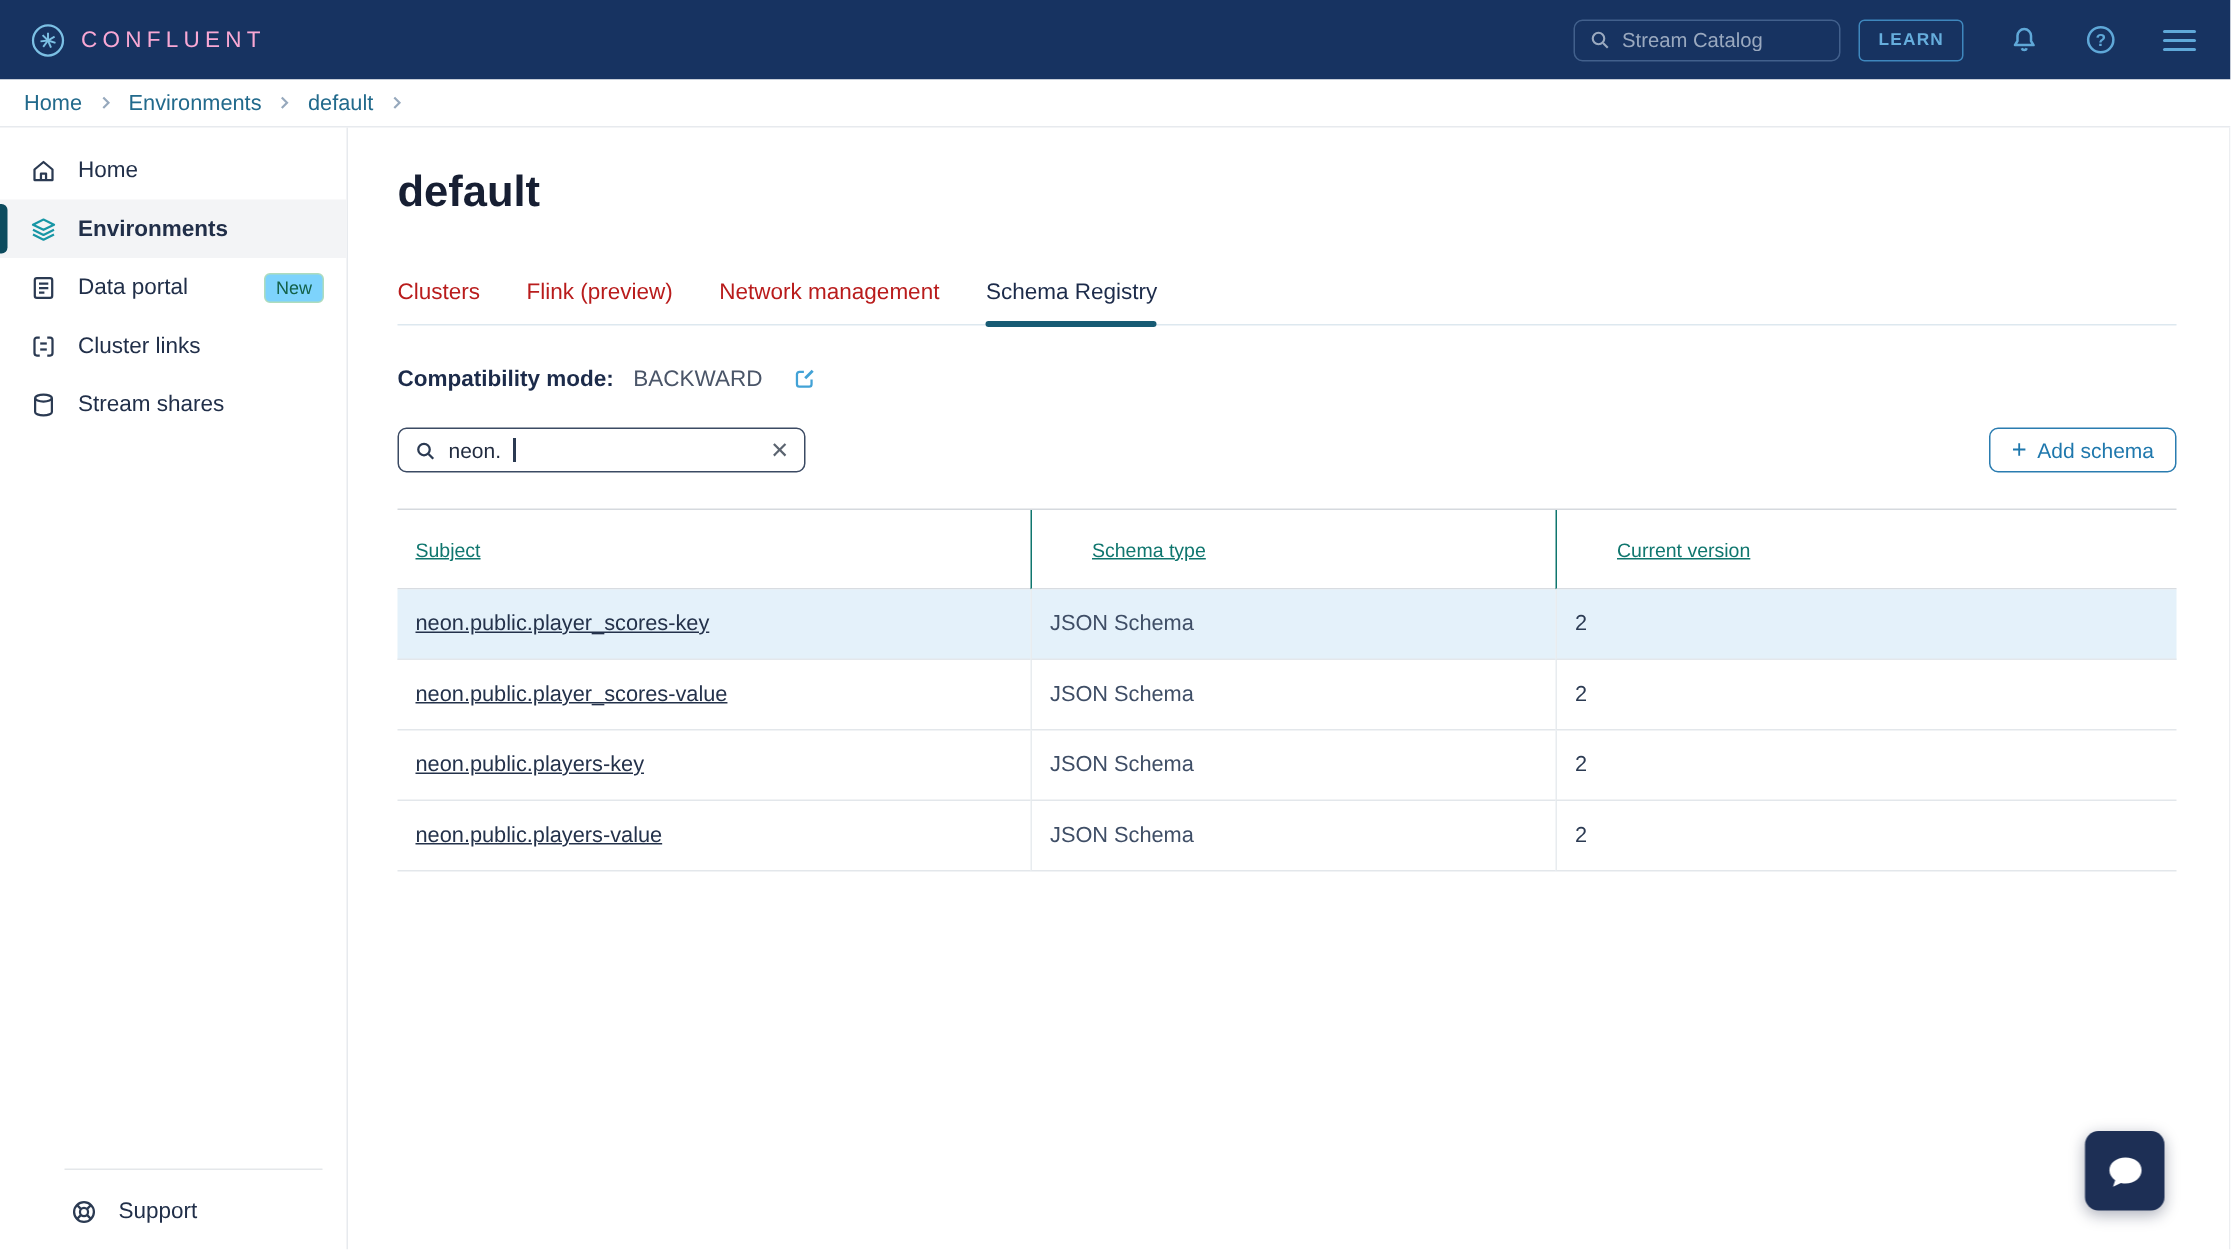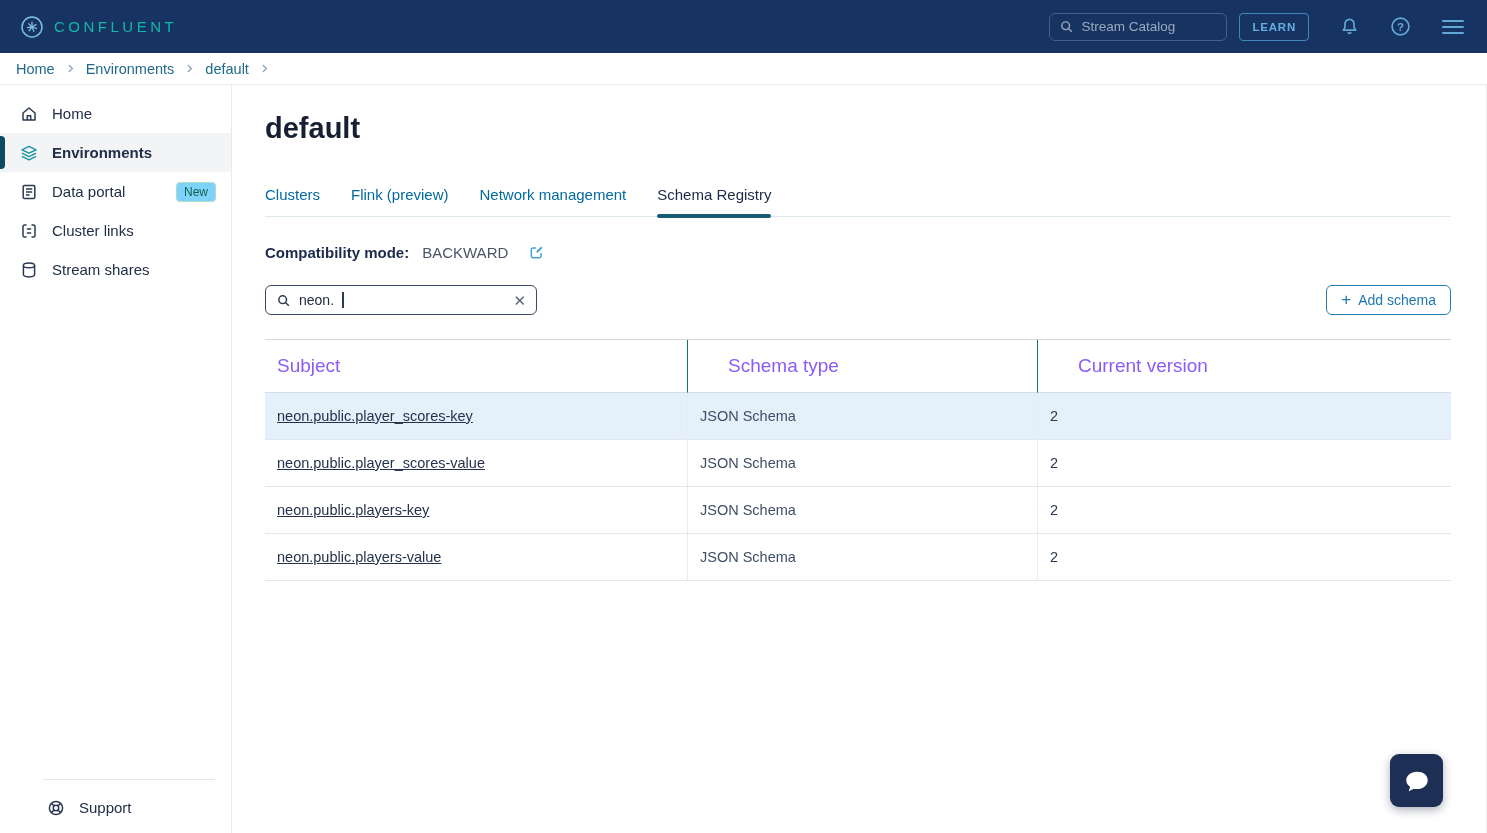--- a/index.html
+++ b/index.html
@@ -4,21 +4,21 @@
 <style>
   * { margin:0; padding:0; box-sizing:border-box; }
   html,body { width:1487px; height:833px; overflow:hidden; background:#fff;
               font-family:"Liberation Sans", sans-serif; }
   .app { width:1487px; height:833px; display:flex; flex-direction:column; }
 
   
   .topnav { height:53px; background:#173361; display:flex; align-items:center;
             padding:0 22px 0 20px; flex:0 0 auto; }
   .brand { display:flex; align-items:center; gap:10px; color:#7cc0e4; }
-  .brand-text { font-size:15px; letter-spacing:3.5px; font-weight:500; color:#14b8a6; }
+  .brand-text { font-size:15px; letter-spacing:3.5px; font-weight:500; color:#f9a8d4; }
   .nav-right { margin-left:auto; display:flex; align-items:center; }
   .nav-search { width:178px; height:28px; border:1px solid #42608c; border-radius:6px;
                 background:transparent; display:flex; align-items:center; padding:0 9px; gap:7px; }
   .nav-search input { border:none; outline:none; background:transparent; width:100%;
                       font-size:13.5px; color:#dbe4ef; font-family:"Liberation Sans",sans-serif; }
   .nav-search input::placeholder { color:#9aa9bf; }
   .learn-btn { margin-left:12px; height:28px; padding:0 12px; display:flex; align-items:center;
                border:1px solid #3f87bd; border-radius:4px; color:#66aedd; font-size:11.5px;
                font-weight:700; letter-spacing:0.8px; background:transparent; cursor:pointer; }
   .nav-icon { margin-left:30px; color:#5fa8d8; display:flex; align-items:center; cursor:pointer; }
@@ -44,21 +44,21 @@
                border:1px solid #aedcbd; border-radius:4px; padding:2px 7px; }
   .side-bottom { margin-top:auto;padding-left:27px; }
   .side-divider { border-top:1px solid #e4e7ea; margin:0 16px 8px 16px; }
   .support-item { margin-bottom:6px; }
 
   
   .main { flex:1; min-width:0; padding:0 35px 0 33px; border-right:1px solid #eceef1; }
   .page-title { font-size:29px; font-weight:700; color:#171f33; margin-top:27px; }
 
   .tabs { display:flex; gap:31px; margin-top:41px; border-bottom:1px solid #dde8ef; }
-  .tab { font-size:15px; color:#0369a1; padding-bottom:13px; position:relative; cursor:pointer; }
+  .tab { font-size:15px; color:#b91c1c; padding-bottom:13px; position:relative; cursor:pointer; }
   .tab.active { color:#1c2b4a; font-weight:400; }
   .tab.active::after { content:""; position:absolute; left:0; right:0; bottom:-2px;
                        height:4px; background:#175b74; border-radius:2px; }
 
   .compat { margin-top:27px; display:flex; gap:13px; font-size:15px; }
   .compat-label { font-weight:700; color:#1c2b4a; }
   .compat-value { color:#4a5568; }
   .compat-edit { margin-left:7px; color:#42a2d6; display:flex; align-items:center; cursor:pointer; }
 
   .toolbar { margin-top:24px; display:flex; align-items:center; justify-content:space-between; }
@@ -69,21 +69,21 @@
   .clear-x { margin-left:auto; color:#5b6470; font-size:15px; line-height:1; cursor:pointer; }
   .add-btn { height:30px; padding:0 14px; display:flex; align-items:center; gap:7px;
              border:1px solid #2a7cb0; border-radius:6px; background:#fff; color:#1f78ad;
              font-size:14px; cursor:pointer; font-family:"Liberation Sans",sans-serif; }
   .plus { font-size:17px; line-height:1; margin-top:-1px; }
 
   
   .table { margin-top:24px; width:100%; border-top:1px solid #d5d9de; }
   .t-row { display:grid; grid-template-columns:422px 350px 1fr; }
   .t-head { height:53px; }
-  .t-head .cell { font-size:19px; color:#8b5cf6; border-bottom:1px solid #d8dce1; }
+  .t-head .cell { font-size:13px; color:#0f766e; border-bottom:1px solid #d8dce1;text-decoration:underline; }
   .t-head .cell + .cell { border-left:1px solid #0f766e;padding-left:40px; }
   .t-body .t-row { height:47px; }
   .t-body .cell { font-size:14.5px; border-bottom:1px solid #e3e7eb; }
   .t-body .cell + .cell { border-left:1px solid #e8ecef; }
   .cell { display:flex; align-items:center; padding:0 12px; min-width:0; }
   .t-row.hl .cell { background:#e4f1fa; }
   .subject-link { color:#24324b; text-decoration:underline; cursor:pointer; }
   .type-text { color:#3f4e66; }
   .ver-text { color:#2b3a52; }
 

